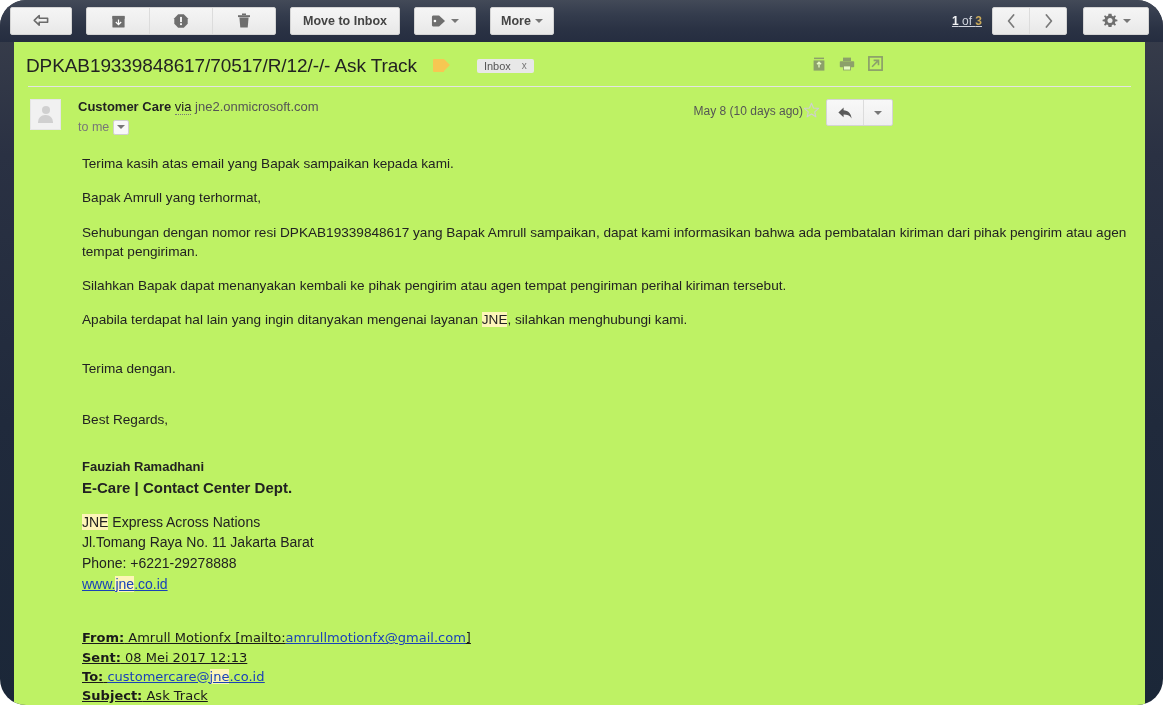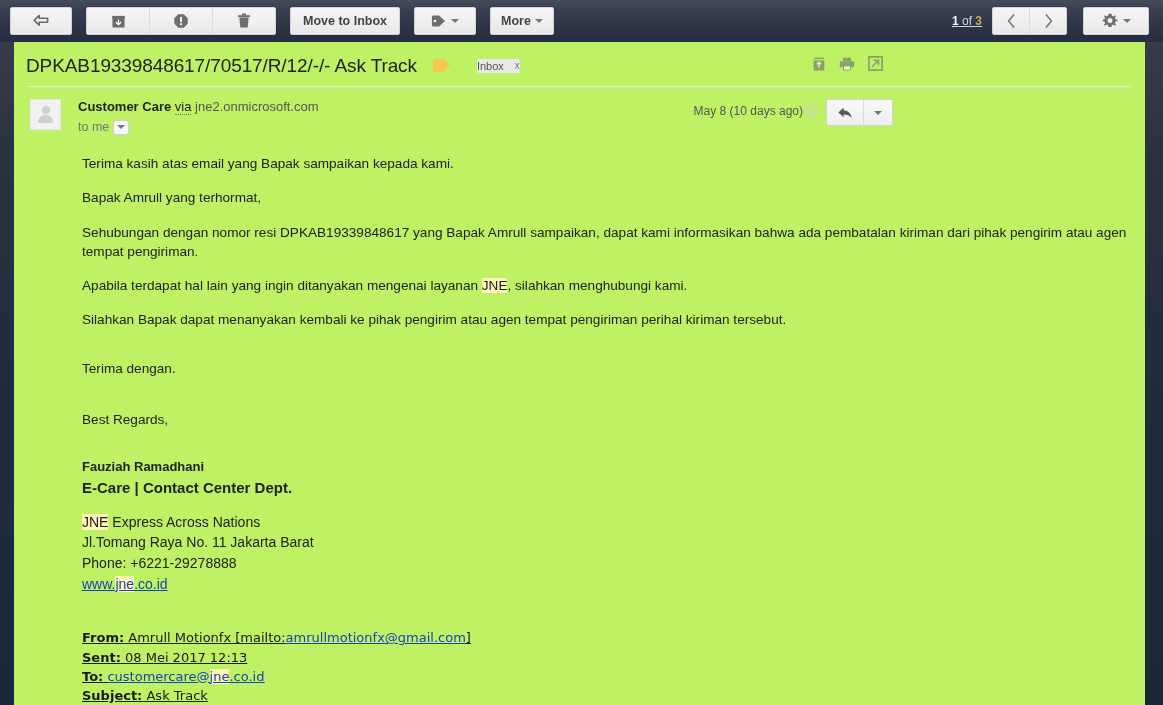--- a/index.html
+++ b/index.html
@@ -15,20 +15,21 @@
     -webkit-font-smoothing: antialiased;
   }
 
   
   #window {
     position: relative;
     width: 1163px;
     height: 705px;
     overflow: hidden;
     background: #ffffff;
+    border-radius: 26px;
   }
 
   
   .chrome-bg {
     position: absolute;
     inset: 0;
     background: linear-gradient(180deg, #3a3f4c 0%, #2a3143 22%, #202a3c 60%, #1b2738 100%);
   }
 
   
@@ -186,21 +187,21 @@
     border-bottom: 6.5px solid transparent;
     border-left: 6px solid #f7c752;
   }
   .inbox-chip {
     margin-left: 27px;
     background: #e8e8e8;
     border-radius: 2px;
     height: 14px;
     display: flex;
     align-items: center;
-    padding: 0 0;
+    padding: 0 7px;
     gap: 11px;
     font-size: 11px;
     color: #555;
     cursor: pointer;
   }
   .inbox-chip .x { color: #777; font-size: 10px; }
 
   .subject-icons {
     margin-left: auto;
     display: flex;
@@ -524,22 +525,22 @@
             <span class="caret"></span>
           </div>
         </div>
       </div>
     </div>
 
     <div class="msg-body">
       <p>Terima kasih atas email yang Bapak sampaikan kepada kami.</p>
       <p>Bapak Amrull yang terhormat,</p>
       <p>Sehubungan dengan nomor resi DPKAB19339848617 yang Bapak Amrull sampaikan, dapat kami informasikan bahwa ada pembatalan kiriman dari pihak pengirim atau agen tempat pengiriman.</p>
+      <p>Silahkan Bapak dapat menanyakan kembali ke pihak pengirim atau agen tempat pengiriman perihal kiriman tersebut.</p>
       <p><span>Apabila terdapat hal lain yang ingin ditanyakan mengenai layanan </span><span class="hl">JNE</span><span>, silahkan menghubungi kami.</span></p>
-      <p>Silahkan Bapak dapat menanyakan kembali ke pihak pengirim atau agen tempat pengiriman perihal kiriman tersebut.</p>
 
       <div class="spacer-sm"></div>
       <p>Terima dengan.</p>
 
       <div class="spacer-lg"></div>
       <p>Best Regards,</p>
 
       <div class="spacer-sm"></div>
       <div>
         <div class="sig-name">Fauziah Ramadhani</div>

